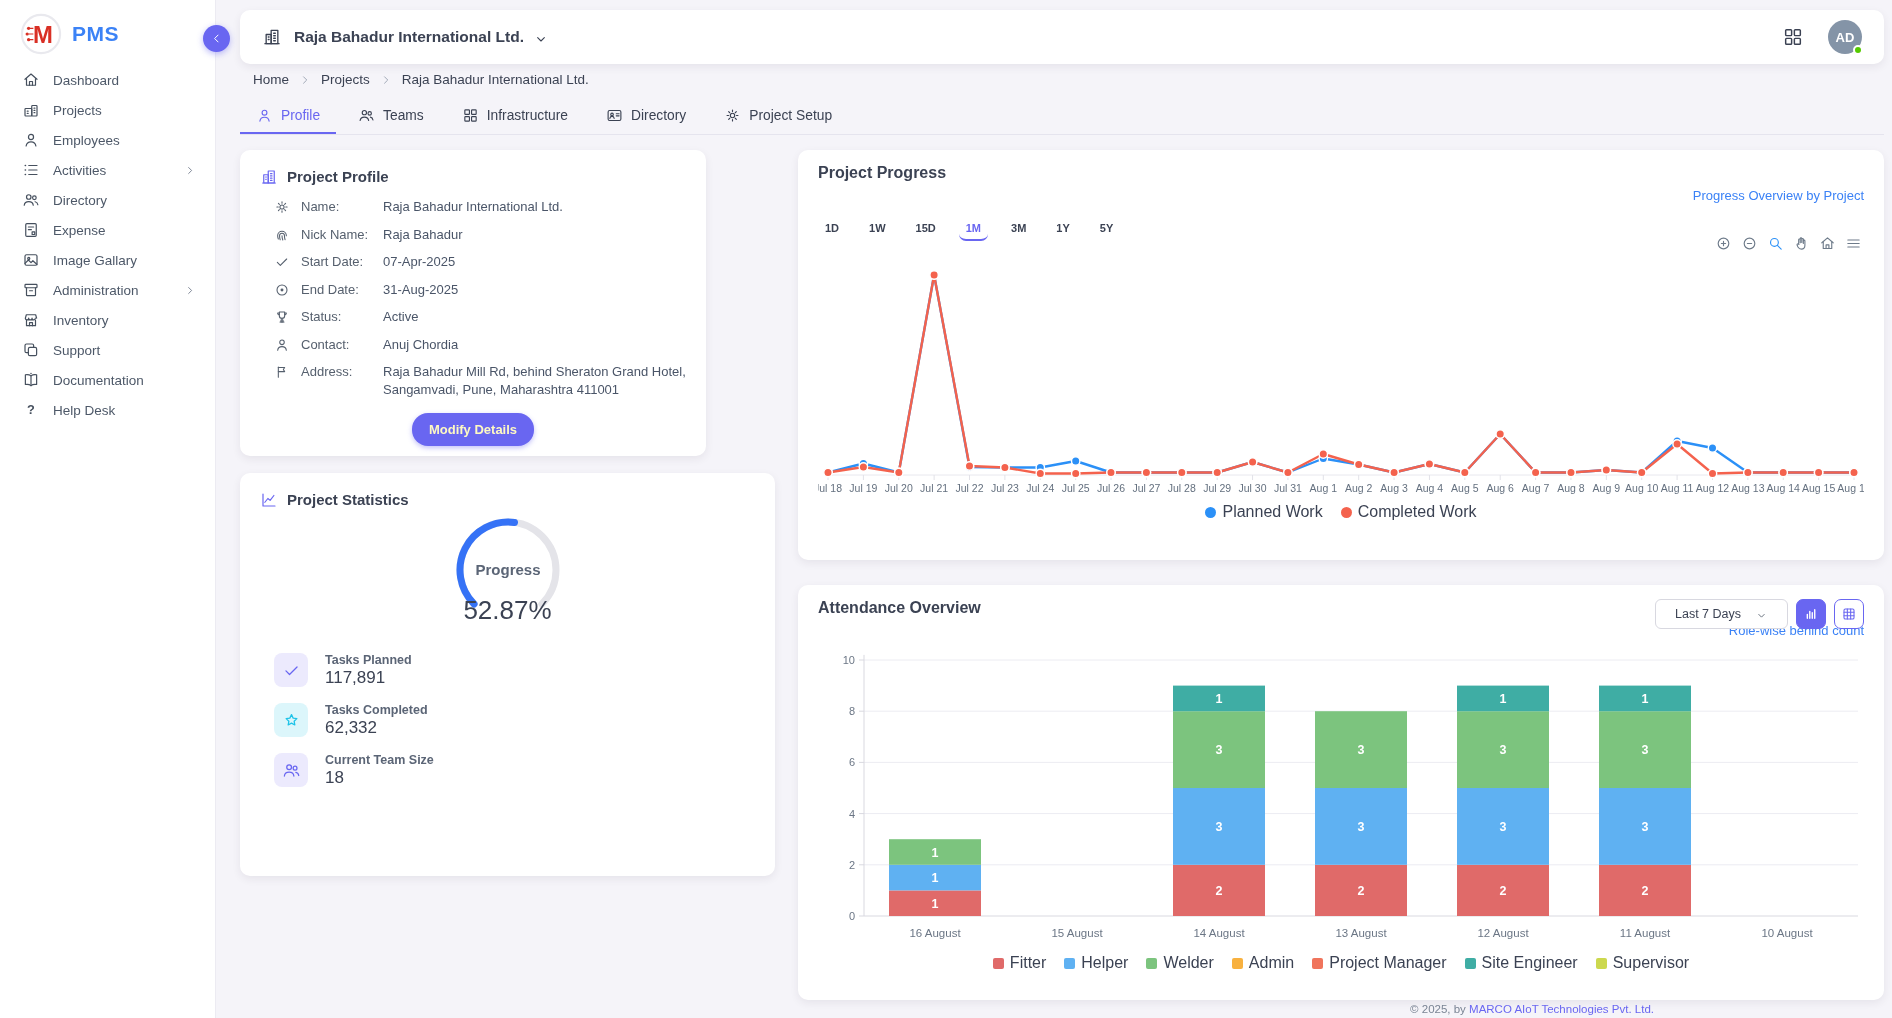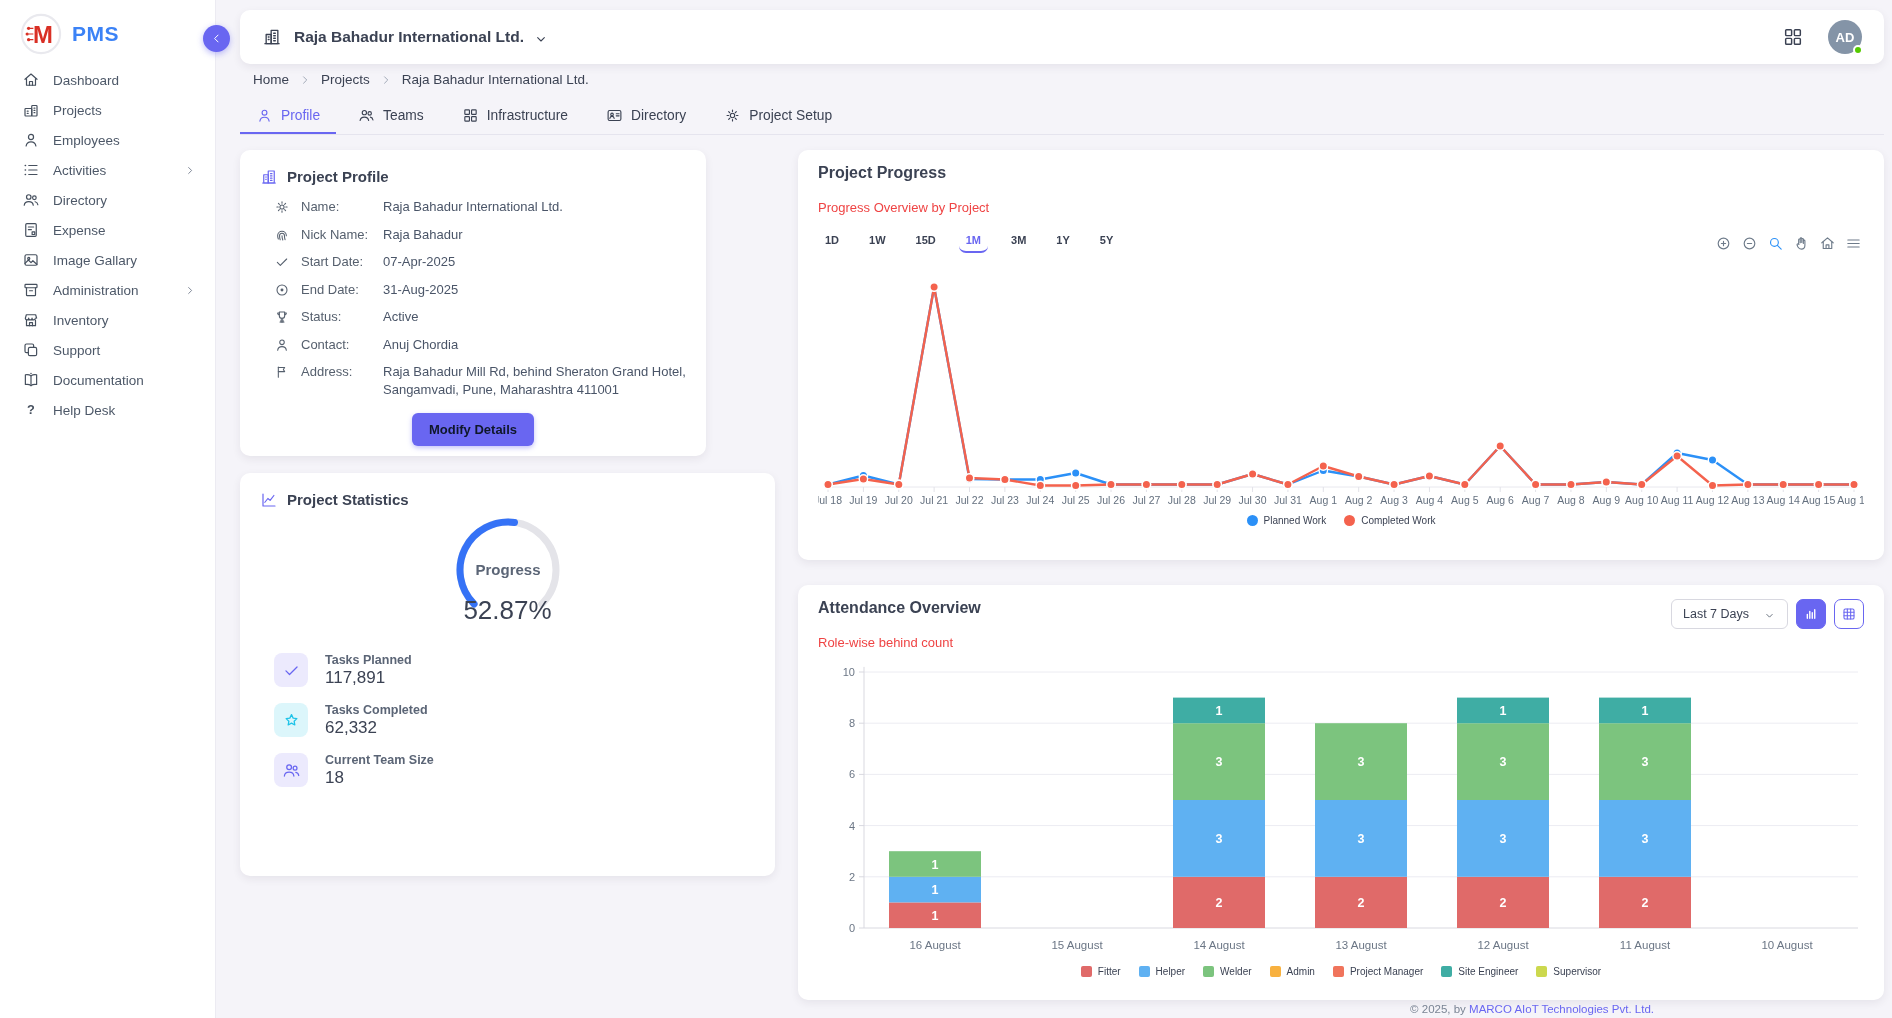--- a/index.html
+++ b/index.html
@@ -46,55 +46,55 @@
   .ctitle { display:flex; align-items:center; gap:9px; font-size:15px; font-weight:700; color:#3b4253; }
   .ctitle .ic { width:18px; height:18px; color:#6966f1; }
 
   
   #profile-card { left:24px; top:150px; width:466px; height:306px; padding:17px 20px; }
   #profile-fields { margin-top:13px; }
   .pf-row { display:flex; align-items:flex-start; padding-left:14px; margin-bottom:6px; min-height:21.5px; }
   .pf-row .ic { width:16px; height:16px; color:#56606e; margin-right:11px; margin-top:1px; flex:0 0 16px; }
   .pf-label { width:82px; font-size:13px; color:#56606e; padding-top:1px; flex:0 0 82px; }
   .pf-value { font-size:13px; color:#4a5568; max-width:330px; line-height:1.4; }
-  #modify-btn { display:block; margin:14px auto 0; background:#6966f1; color:#0f172a; border:none; border-radius:6px; font-size:13px; font-weight:700; padding:9px 17px; cursor:pointer; font-family:inherit; box-shadow:0 2px 5px rgba(105,102,241,.4); }
+  #modify-btn { display:block; margin:14px auto 0; background:#6966f1; color:#fef9c3; border:none; border-radius:16px; font-size:13px; font-weight:700; padding:9px 17px; cursor:pointer; font-family:inherit; box-shadow:0 2px 5px rgba(105,102,241,.4); }
 
   
   #stats-card { left:24px; top:473px; width:535px; height:403px; padding:17px 20px; }
   #gauge-wrap { text-align:center; margin-top:6px; }
   #gauge-value { font-size:26px; color:#3b4253; text-align:center; margin-top:-27px; position:relative; }
   #stats-list { margin-top:27px; padding-left:14px; }
   .stat-row { display:flex; align-items:flex-start; gap:17px; margin-bottom:15px; }
   .stat-ic { width:34px; height:34px; border-radius:8px; display:flex; align-items:center; justify-content:center; }
   .stat-ic .ic { width:19px; height:19px; }
   .tint-purple { background:#eceafd; color:#6966f1; }
   .tint-cyan { background:#dcf6fb; color:#1ec3e8; }
   .stat-label { font-size:12.5px; font-weight:700; color:#5b6576; }
   .stat-value { font-size:17px; font-weight:400; color:#3b4253; margin-top:1px; }
 
   
   #progress-card { left:582px; top:150px; width:1086px; height:410px; padding:14px 20px; }
   .card-h1 { font-size:16px; font-weight:700; color:#3b4253; }
-  .card-h2 { font-size:13px; color:#ef4444; margin-top:18px; }
+  .card-h2 { font-size:13px; color:#3b82f6; margin-top:6px;text-align:right; }
   #ranges { margin-top:16px; display:flex; gap:16px; }
   .rbtn { background:none; border:none; font-family:inherit; font-size:11px; font-weight:700; color:#3b4253; padding:3px 7px 5px; cursor:pointer; border-bottom:2px solid transparent; }
   .rbtn.active { color:#6966f1; border-bottom:2px solid #6966f1; border-radius:0 0 7px 7px; }
   #chart-toolbar { position:absolute; right:22px; top:84px; display:flex; gap:9px; }
   #chart-toolbar .ic { width:17px; height:17px; color:#6e7b8a; cursor:pointer; }
   #chart-toolbar .ic.blue { color:#2b90f7; }
   #line-chart { margin-top:4px; }
   .chart-legend { display:flex; justify-content:center; align-items:center; gap:18px; margin-top:2px; }
-  .lg-item { display:flex; align-items:center; gap:6px; font-size:10px; color:#3b4253; cursor:pointer; }
+  .lg-item { display:flex; align-items:center; gap:6px; font-size:16px; color:#3b4253; cursor:pointer; }
   .lg-dot { width:11px; height:11px; border-radius:50%; }
   .lg-sq { width:11px; height:11px; border-radius:2px; }
 
   
   #attendance-card { left:582px; top:585px; width:1086px; height:415px; padding:14px 20px; }
   #att-controls { position:absolute; right:20px; top:14px; display:flex; align-items:center; gap:8px; }
-  #att-select { display:flex; align-items:center; gap:14px; border:1px solid #d8d8e0; border-radius:6px; height:30px; padding:0 11px; font-size:12.5px; color:#3b4253; cursor:pointer; background:#fff; }
+  #att-select { display:flex; align-items:center; gap:14px; border:1px solid #d8d8e0; border-radius:6px; height:30px; padding:0 19px; font-size:12.5px; color:#3b4253; cursor:pointer; background:#fff; }
   #att-select .ic { width:13px; height:13px; color:#56606e; }
   .viewbtn { width:30px; height:30px; border-radius:7px; display:flex; align-items:center; justify-content:center; cursor:pointer; }
   .viewbtn.filled { background:#6966f1; border:1px solid #6966f1; color:#fff; }
   .viewbtn.outline { background:#fff; border:1px solid #6966f1; color:#6966f1; }
   .viewbtn .ic { width:16px; height:16px; }
   #bar-chart { margin-top:10px; }
 
   
   #footer { position:absolute; right:238px; bottom:3px; font-size:11.5px; color:#7a8494; }
   #footer a { color:#6966f1; text-decoration:none; font-weight:500; cursor:pointer; }

